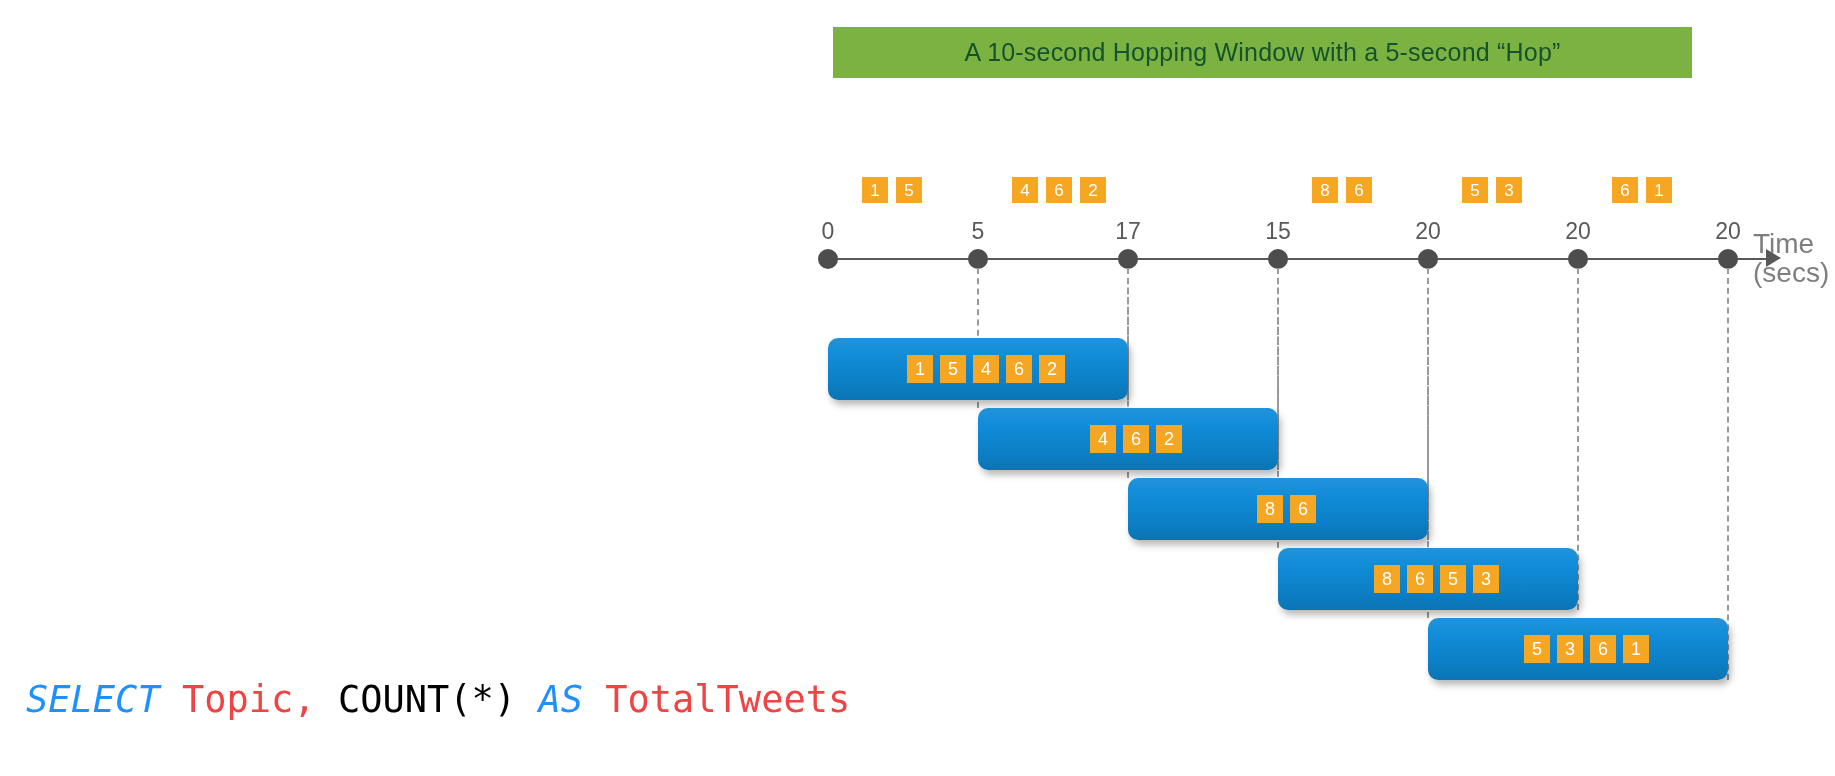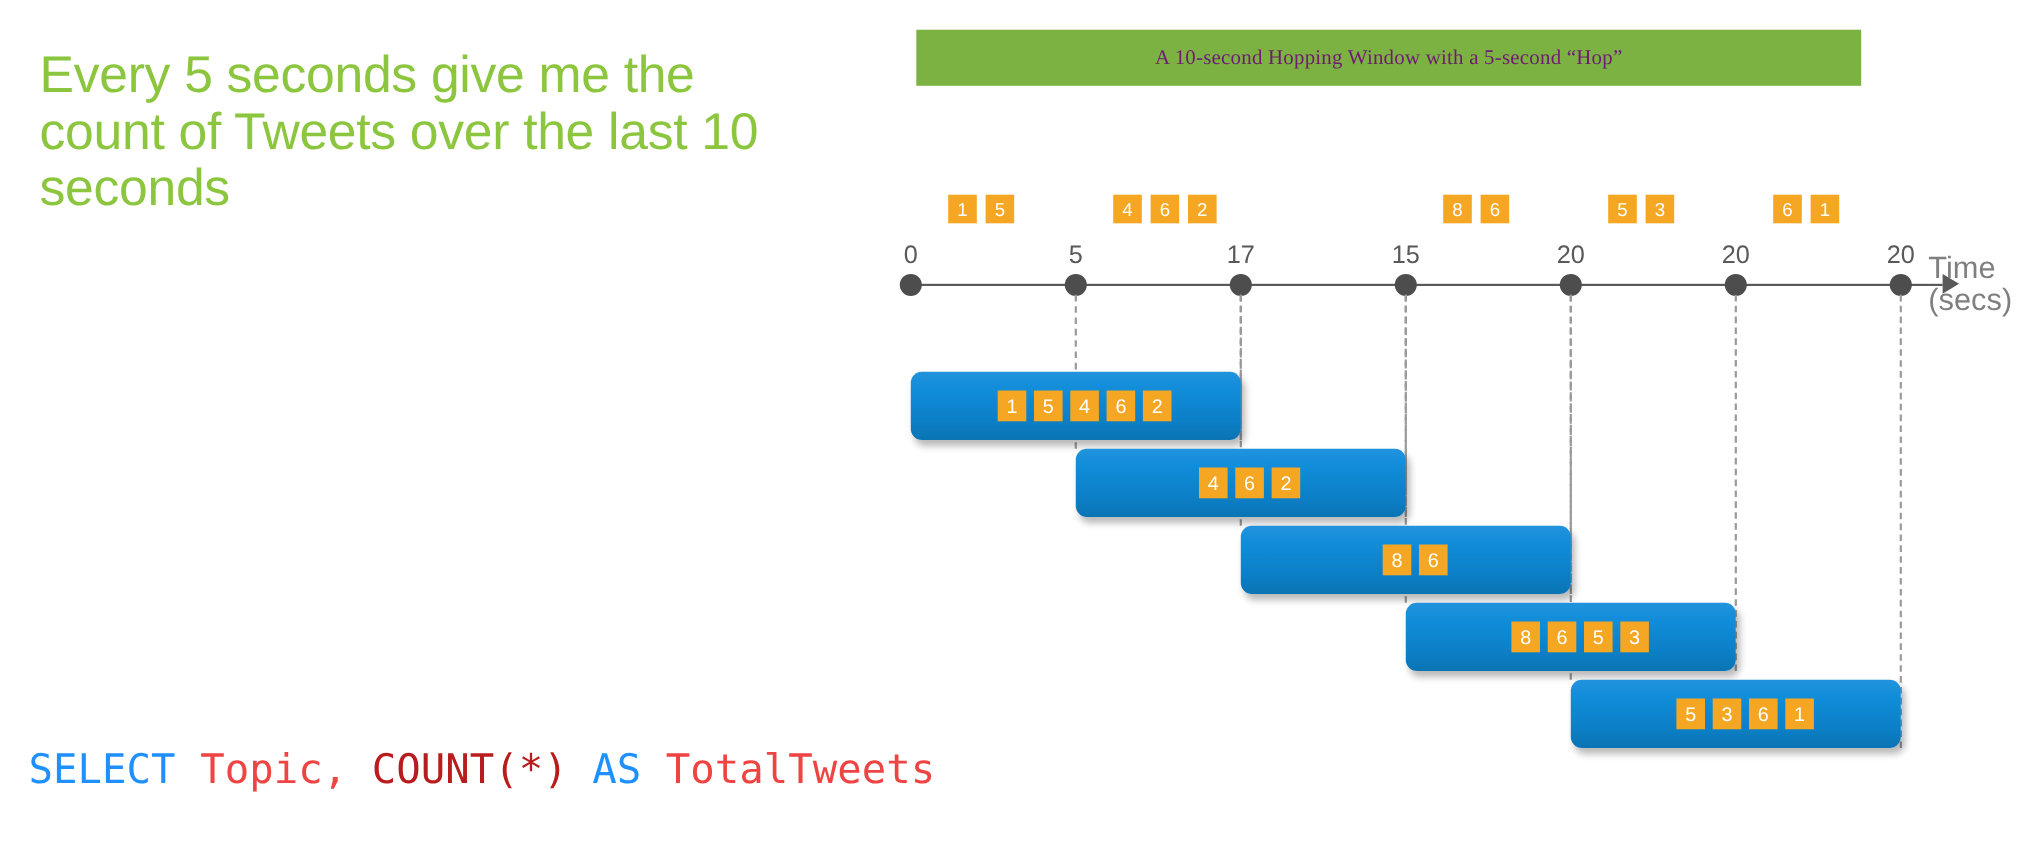--- a/index.html
+++ b/index.html
@@ -43,23 +43,23 @@
     left: 833px;
     top: 27px;
     width: 859px;
     height: 51px;
     background: #7CB241;
     display: flex;
     align-items: center;
     justify-content: center;
   }
   #banner-text {
-    color: #701a75;
-    font-size: 19px;
-    font-family: Liberation Serif, serif;
+    color: #14532d;
+    font-size: 25px;
+    font-family: Liberation Sans, sans-serif;
     font-weight: 300;
     letter-spacing: 0.2px;
   }
 
   
   #timeline {
     position: absolute;
     left: 0; top: 0;
     width: 1835px;
     height: 776px;
@@ -163,30 +163,29 @@
   #sql {
     position: absolute;
     left: 26px;
     top: 580px;
     font-family: "DejaVu Sans Mono", "Liberation Mono", monospace;
     font-size: 37px;
     line-height: 48px;
     color: #595959;
     white-space: pre;
   }
-  .kw   { color: #1E90FF; }
-  .fn   { color: #b91c1c; }
+  .kw   { color: #1E90FF; font-style: italic; }
+  .fn   { color: #000000; }
   .plain{ color: #ef4444; }
 </style>
 </head>
 <body>
 
 <div id="slide">
 
-  <div id="headline">Every 5 seconds give me the count of Tweets over the last 10 seconds</div>
 
   <div id="banner">
     <span id="banner-text">A 10-second Hopping Window with a 5-second “Hop”</span>
   </div>
 
   <div id="timeline">
     <div class="axis-line" style="left: 828px; width: 938px;"></div>
     <div class="axis-arrow" style="left: 1766px;"></div>
     <div id="ticks-layer">
         <div class="tick-dot" style="left: 828px;"></div>

